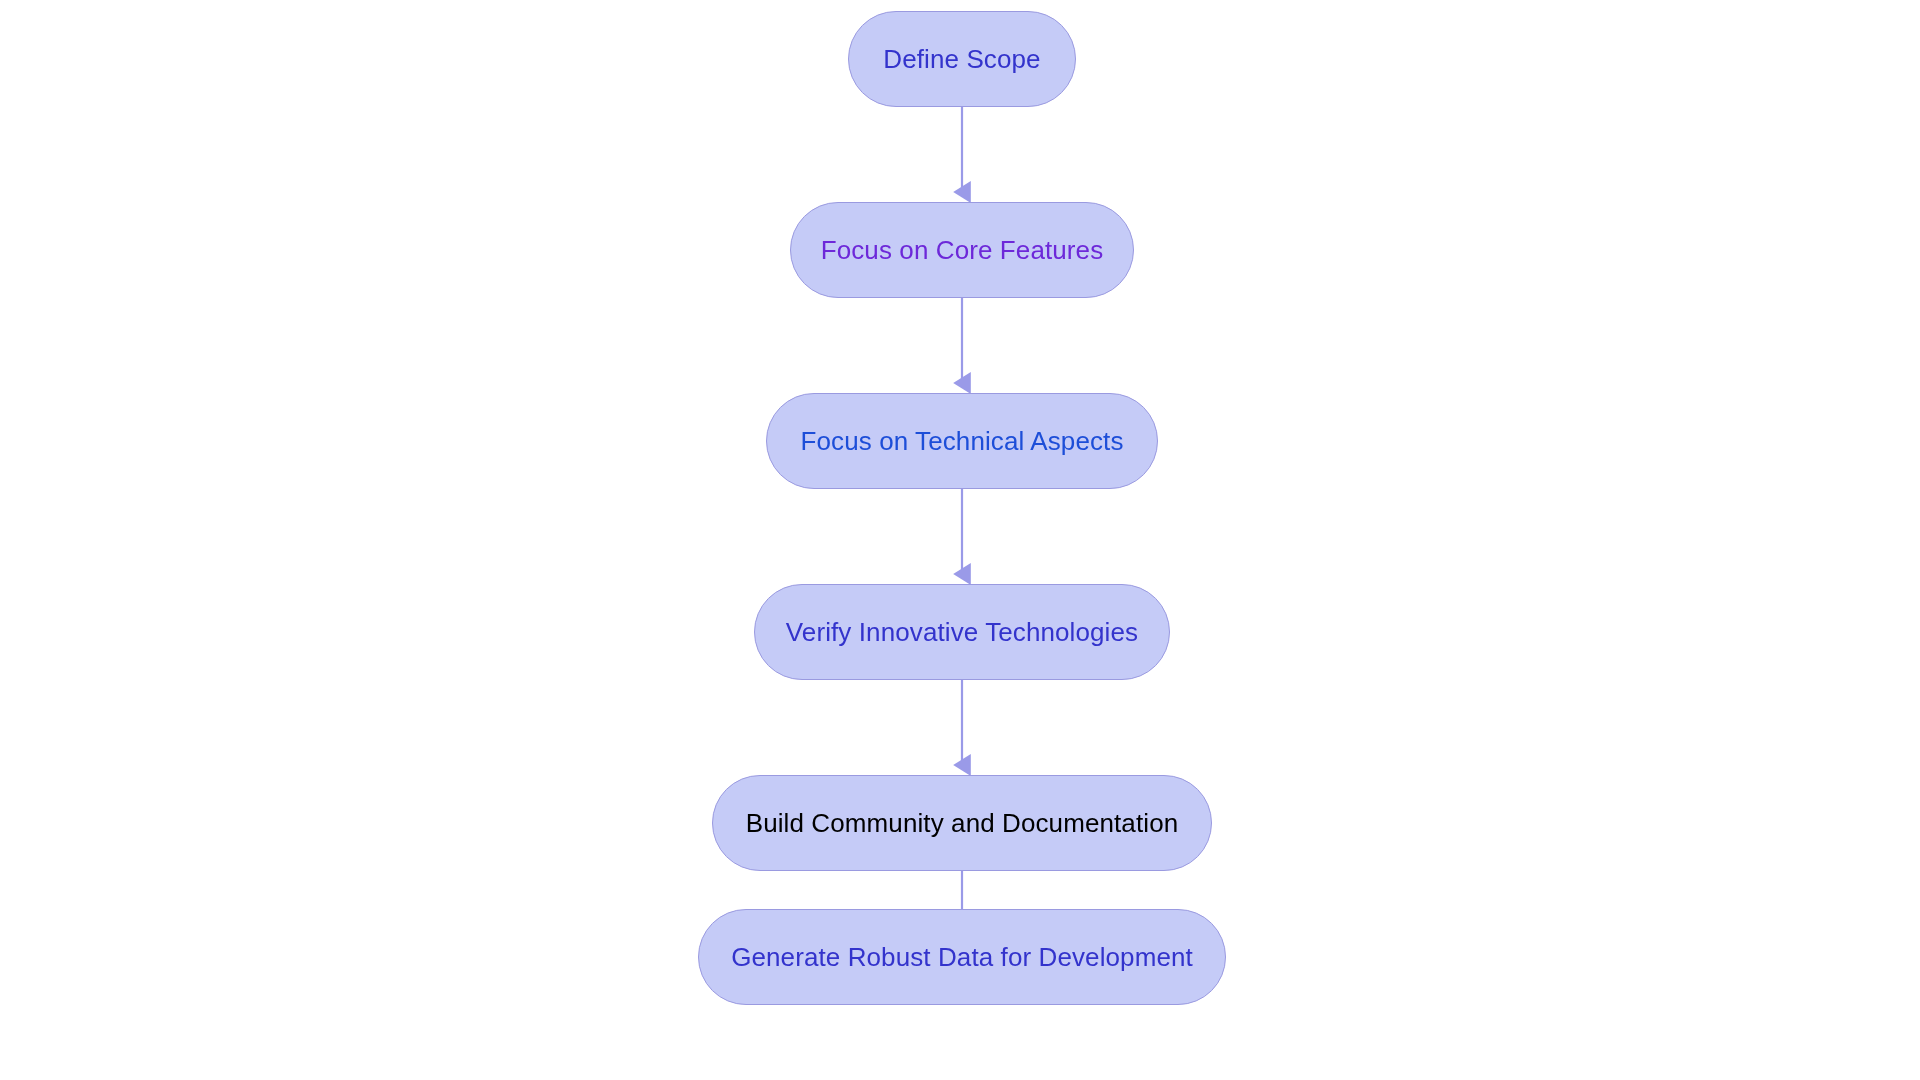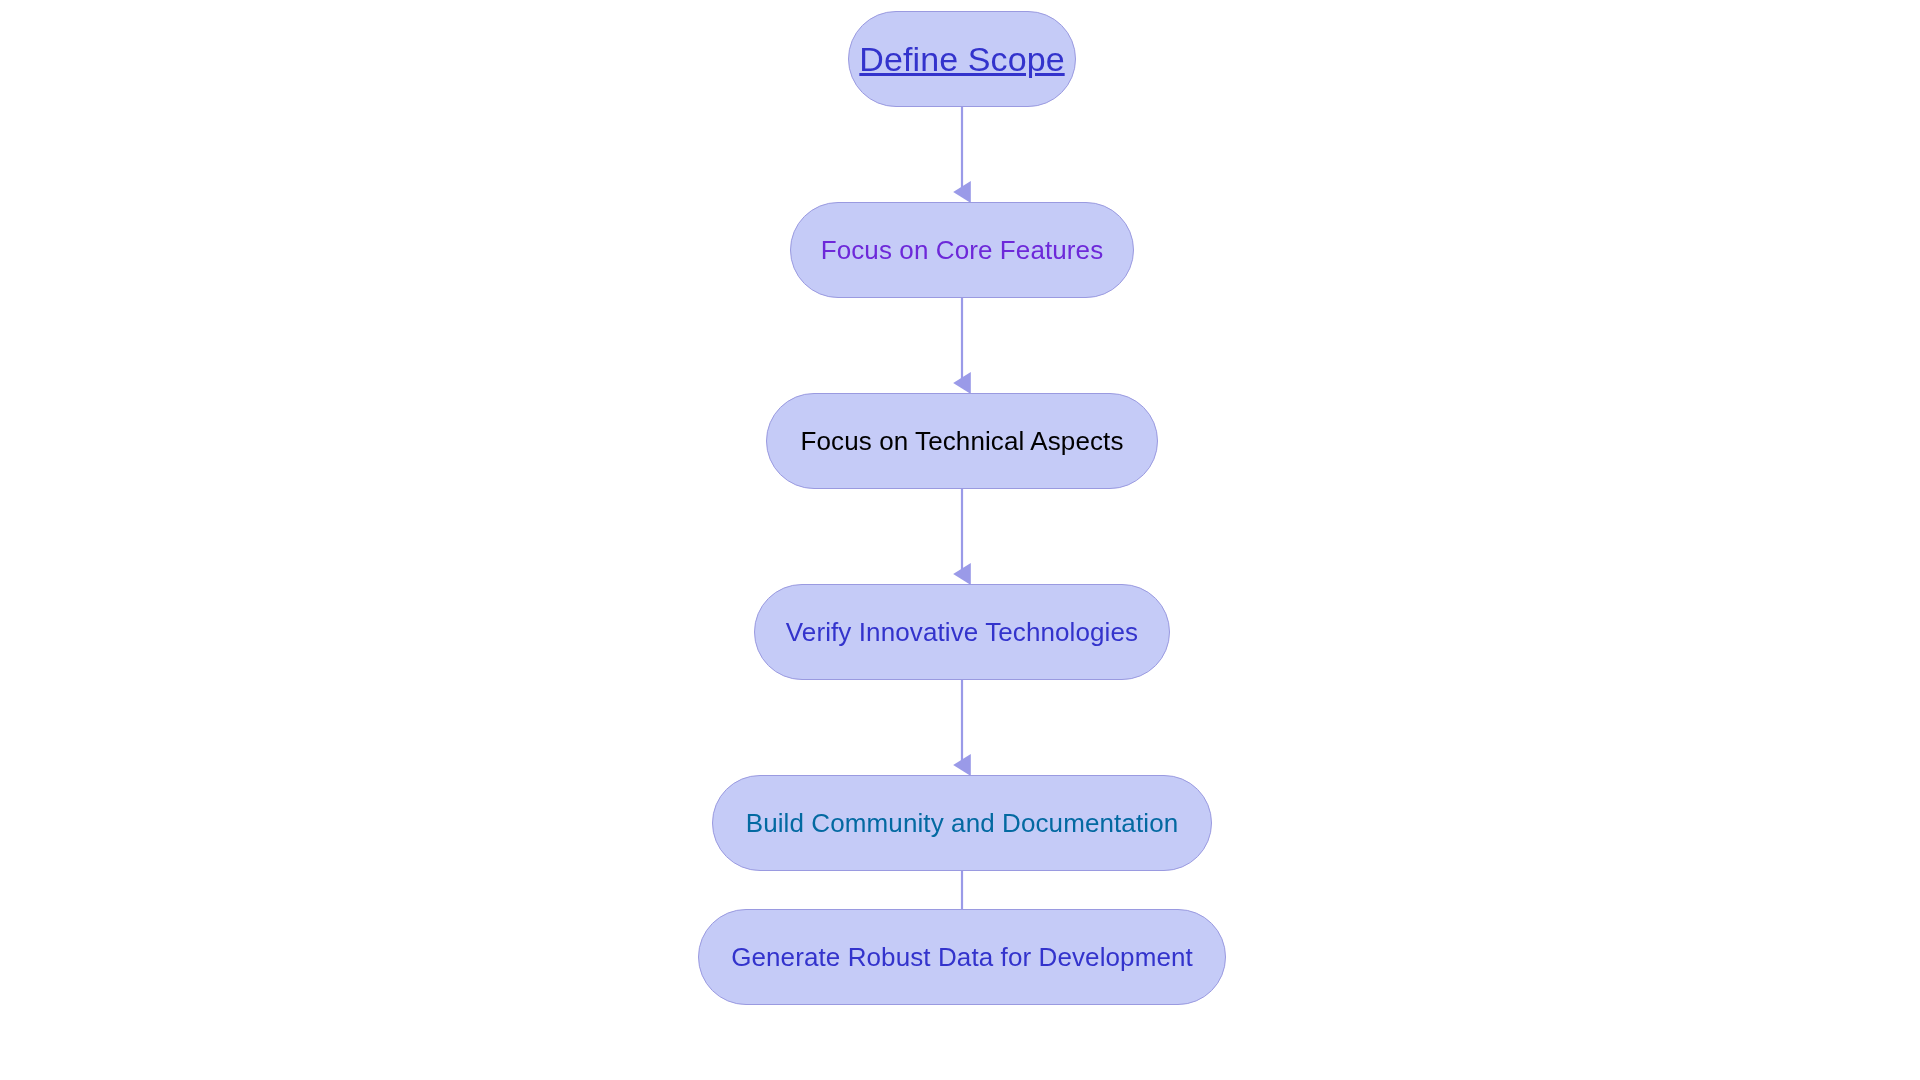--- a/index.html
+++ b/index.html
@@ -64,32 +64,32 @@
         <line x1="962" y1="107" x2="962" y2="192" stroke="#9a9ae8" stroke-width="2.2" marker-end="url(#arrowhead)"></line>
         <line x1="962" y1="298" x2="962" y2="383" stroke="#9a9ae8" stroke-width="2.2" marker-end="url(#arrowhead)"></line>
         <line x1="962" y1="489" x2="962" y2="574" stroke="#9a9ae8" stroke-width="2.2" marker-end="url(#arrowhead)"></line>
         <line x1="962" y1="680" x2="962" y2="765" stroke="#9a9ae8" stroke-width="2.2" marker-end="url(#arrowhead)"></line>
         <line x1="962" y1="871" x2="962" y2="956" stroke="#9a9ae8" stroke-width="2.2" marker-end="url(#arrowhead)"></line>
       </g>
   </svg>
 
   <div id="nodes-group">
       <div class="node" style="left: 962px; top: 11px; width: 228px; height: 96px; background: rgb(197, 203, 247); border-color: rgb(154, 154, 224);">
-        <span class="node-label" style="color: rgb(51, 51, 204); font-size: 34px; text-decoration: underline;">Define Scope</span>
+        <span class="node-label" style="color: rgb(51, 51, 204); font-size: 26px;">Define Scope</span>
       </div>
       <div class="node" style="left: 962px; top: 202px; width: 344px; height: 96px; background: rgb(197, 203, 247); border-color: rgb(154, 154, 224);">
         <span class="node-label" style="color: #6d28d9; font-size: 26px;">Focus on Core Features</span>
       </div>
       <div class="node" style="left: 962px; top: 393px; width: 392px; height: 96px; background: rgb(197, 203, 247); border-color: rgb(154, 154, 224);">
-        <span class="node-label" style="color: #000000; font-size: 26px; text-align: right;">Focus on Technical Aspects</span>
+        <span class="node-label" style="color: #1d4ed8; font-size: 26px; text-align: right;">Focus on Technical Aspects</span>
       </div>
       <div class="node" style="left: 962px; top: 584px; width: 416px; height: 96px; background: rgb(197, 203, 247); border-color: rgb(154, 154, 224);">
         <span class="node-label" style="color: rgb(51, 51, 204); font-size: 26px;">Verify Innovative Technologies</span>
       </div>
       <div class="node" style="left: 962px; top: 775px; width: 500px; height: 96px; background: rgb(197, 203, 247); border-color: rgb(154, 154, 224);">
-        <span class="node-label" style="color: #0369a1; font-size: 26px;">Build Community and Documentation</span>
+        <span class="node-label" style="color: #000000; font-size: 26px;">Build Community and Documentation</span>
       </div>
       <div class="node" style="left: 962px; top: 909px; width: 528px; height: 96px; background: rgb(197, 203, 247); border-color: rgb(154, 154, 224);">
         <span class="node-label" style="color: rgb(51, 51, 204); font-size: 26px;">Generate Robust Data for Development</span>
       </div>
     </div>
 
 </div>
 
 </body></html>

